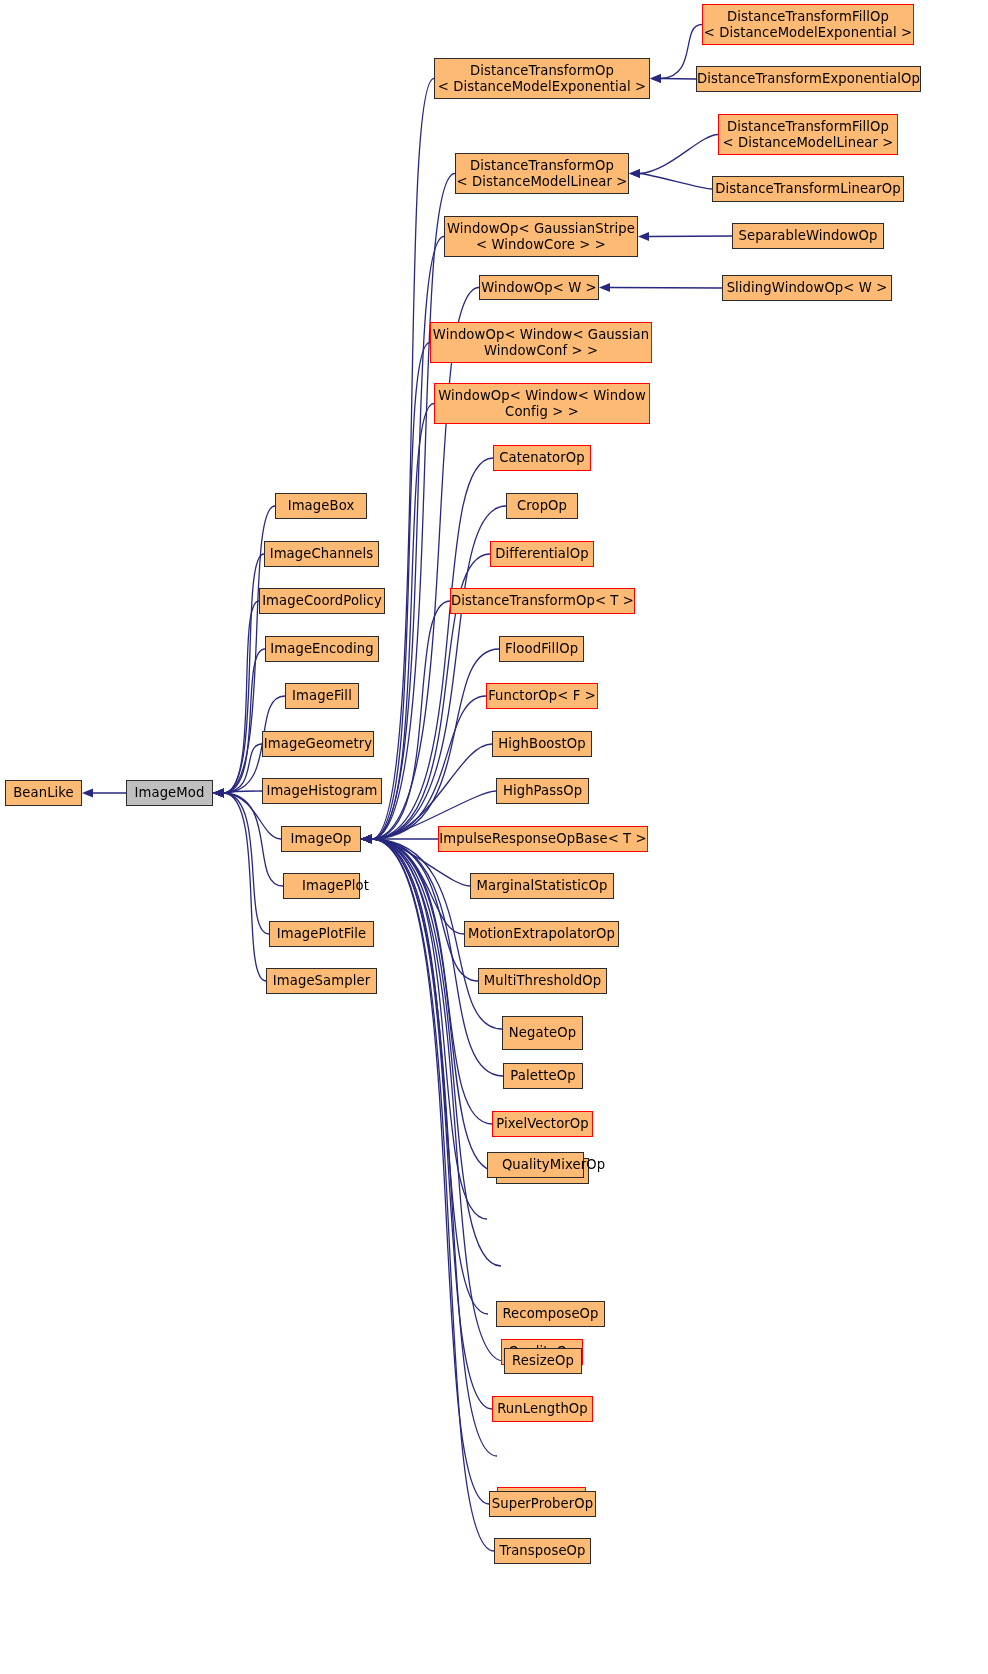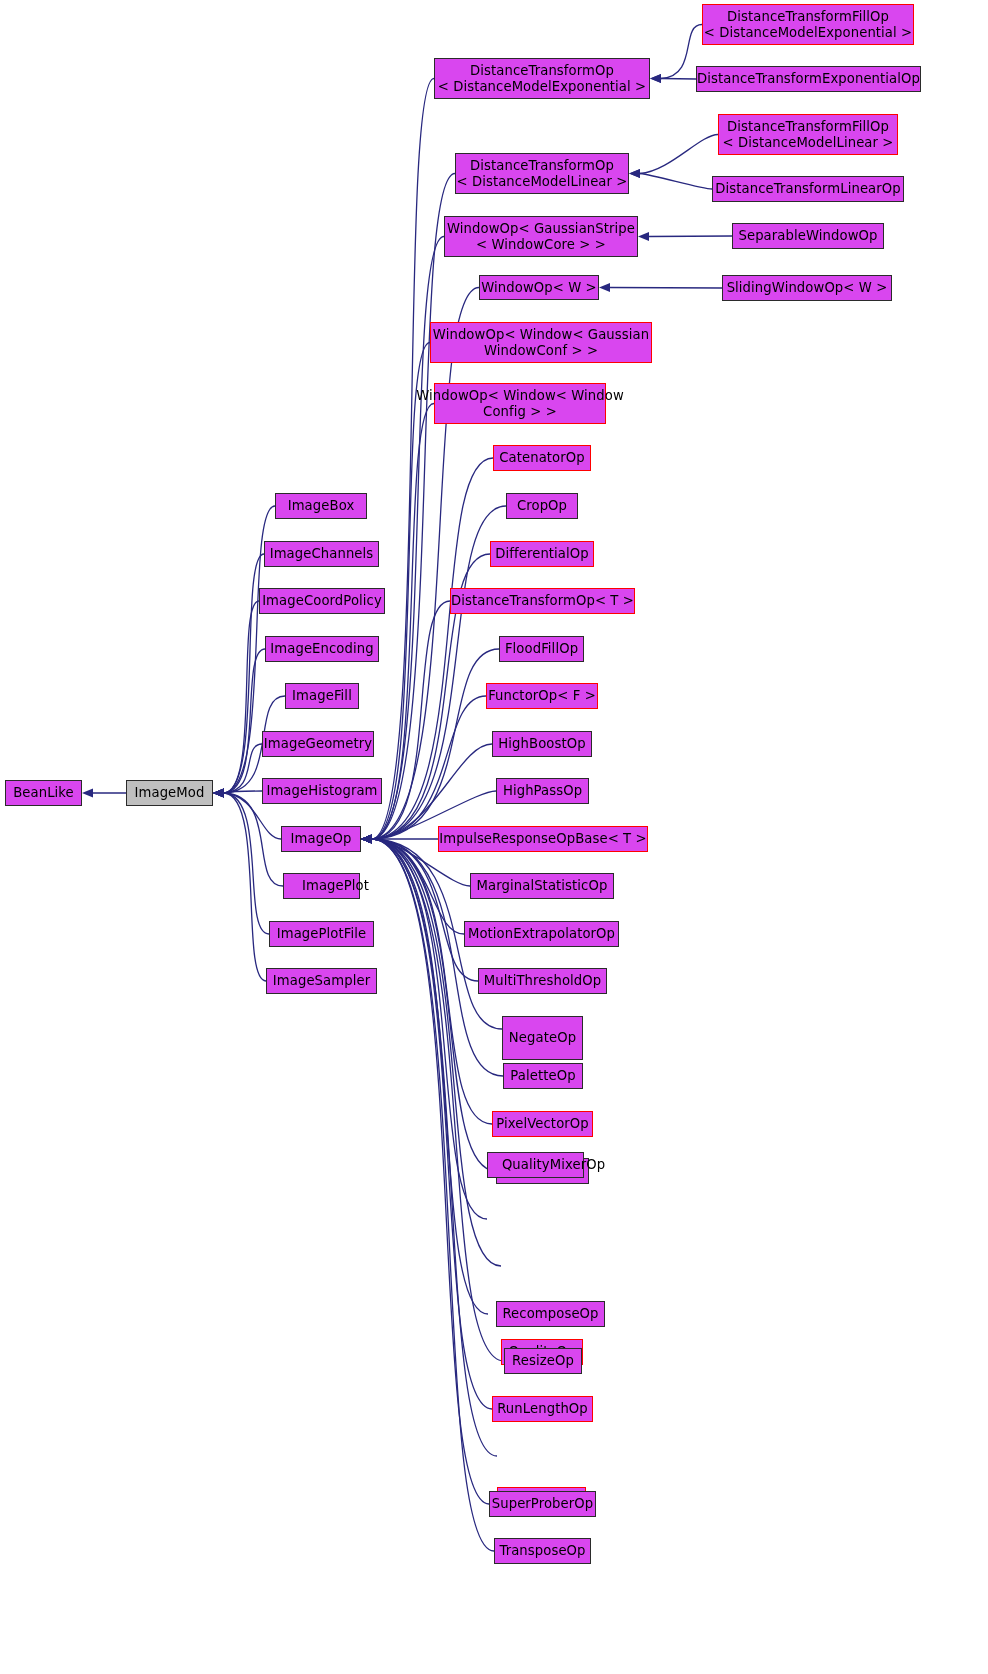--- a/index.html
+++ b/index.html
@@ -20,21 +20,21 @@
     left: 0;
     top: 0;
     width: 988px;
     height: 1674px;
     pointer-events: none;
   }
   .node {
     position: absolute;
     box-sizing: border-box;
     border: 1px solid #2b2b2b;
-    background: #d946ef;
+    background: #fdba74;
     color: #000000;
     font-size: 13.2px;
     line-height: 15.5px;
     display: flex;
     align-items: center;
     justify-content: center;
     text-align: center;
     white-space: pre;
     letter-spacing: 0.1px;
     z-index: 2;
@@ -260,35 +260,35 @@
     <div class="node" style="left: 266px; top: 968px; width: 111px; height: 26px;">ImageSampler</div>
     <div class="node" style="left: 434px; top: 58px; width: 216px; height: 41px;">DistanceTransformOp
 &lt; DistanceModelExponential &gt;</div>
     <div class="node" style="left: 455px; top: 153px; width: 174px; height: 41px;">DistanceTransformOp
 &lt; DistanceModelLinear &gt;</div>
     <div class="node" style="left: 444px; top: 216px; width: 194px; height: 41px;">WindowOp&lt; GaussianStripe
 &lt; WindowCore &gt; &gt;</div>
     <div class="node" style="left: 479px; top: 275px; width: 120px; height: 25px;">WindowOp&lt; W &gt;</div>
     <div class="node red" style="left: 430px; top: 322px; width: 222px; height: 41px;">WindowOp&lt; Window&lt; Gaussian
 WindowConf &gt; &gt;</div>
-    <div class="node red" style="left: 434px; top: 383px; width: 172px; height: 41px;">WindowOp&lt; Window&lt; Window
+    <div class="node red" style="left: 434px; top: 383px; width: 216px; height: 41px;">WindowOp&lt; Window&lt; Window
 Config &gt; &gt;</div>
     <div class="node red" style="left: 493px; top: 445px; width: 98px; height: 26px;">CatenatorOp</div>
     <div class="node" style="left: 506px; top: 493px; width: 72px; height: 26px;">CropOp</div>
     <div class="node red" style="left: 490px; top: 541px; width: 104px; height: 26px;">DifferentialOp</div>
     <div class="node red" style="left: 450px; top: 588px; width: 185px; height: 26px;">DistanceTransformOp&lt; T &gt;</div>
     <div class="node" style="left: 499px; top: 636px; width: 85px; height: 26px;">FloodFillOp</div>
     <div class="node red" style="left: 486px; top: 683px; width: 112px; height: 26px;">FunctorOp&lt; F &gt;</div>
     <div class="node" style="left: 492px; top: 731px; width: 100px; height: 26px;">HighBoostOp</div>
     <div class="node" style="left: 496px; top: 778px; width: 93px; height: 26px;">HighPassOp</div>
     <div class="node red" style="left: 438px; top: 826px; width: 210px; height: 26px;">ImpulseResponseOpBase&lt; T &gt;</div>
     <div class="node" style="left: 470px; top: 873px; width: 144px; height: 26px;">MarginalStatisticOp</div>
     <div class="node" style="left: 464px; top: 921px; width: 155px; height: 26px;">MotionExtrapolatorOp</div>
     <div class="node" style="left: 478px; top: 968px; width: 129px; height: 26px;">MultiThresholdOp</div>
-    <div class="node" style="left: 502px; top: 1016px; width: 81px; height: 44px;">NegateOp</div>
+    <div class="node" style="left: 502px; top: 1016px; width: 81px; height: 34px;">NegateOp</div>
     <div class="node" style="left: 503px; top: 1063px; width: 80px; height: 26px;">PaletteOp</div>
     <div class="node red" style="left: 492px; top: 1111px; width: 101px; height: 26px;">PixelVectorOp</div>
     <div class="node" style="left: 496px; top: 1158px; width: 93px; height: 26px;">QuadTreeOp</div>
     <div class="node" style="left: 487px; top: 1152px; width: 97px; height: 26px; padding-left: 36px;">QualityMixerOp</div>
     <div class="node red" style="left: 501px; top: 1327px; width: 82px; height: 26px; margin-top: 12px;">QualityOp</div>
     <div class="node" style="left: 488px; top: 1301px; width: 109px; height: 26px; margin-left: 8px;">RecomposeOp</div>
     <div class="node" style="left: 504px; top: 1348px; width: 78px; height: 26px;">ResizeOp</div>
     <div class="node red" style="left: 492px; top: 1396px; width: 101px; height: 26px;">RunLengthOp</div>
     <div class="node red" style="left: 497px; top: 1443px; width: 89px; height: 26px; margin-top: 44px;">SegmentOp</div>
     <div class="node" style="left: 489px; top: 1491px; width: 107px; height: 26px;">SuperProberOp</div>

